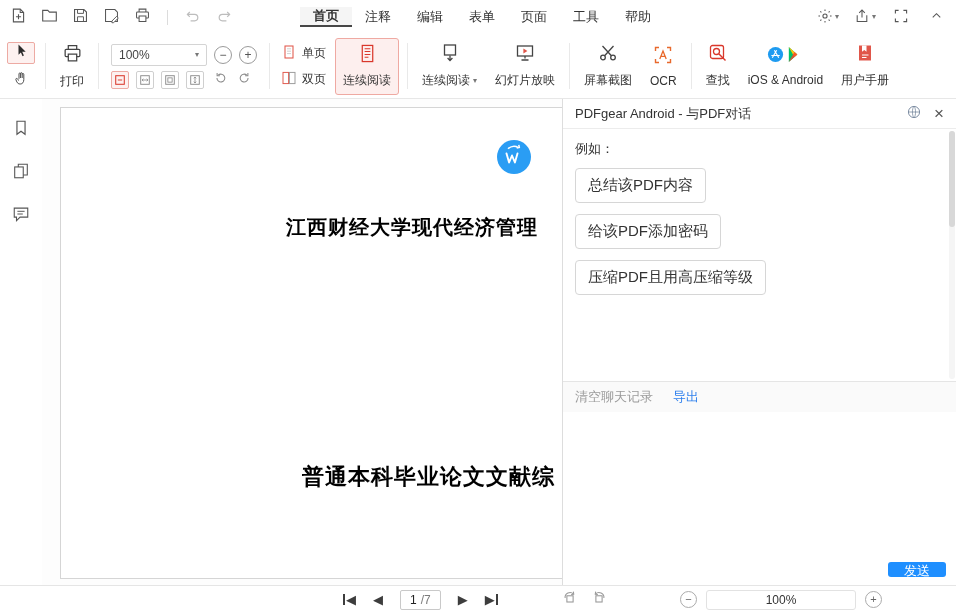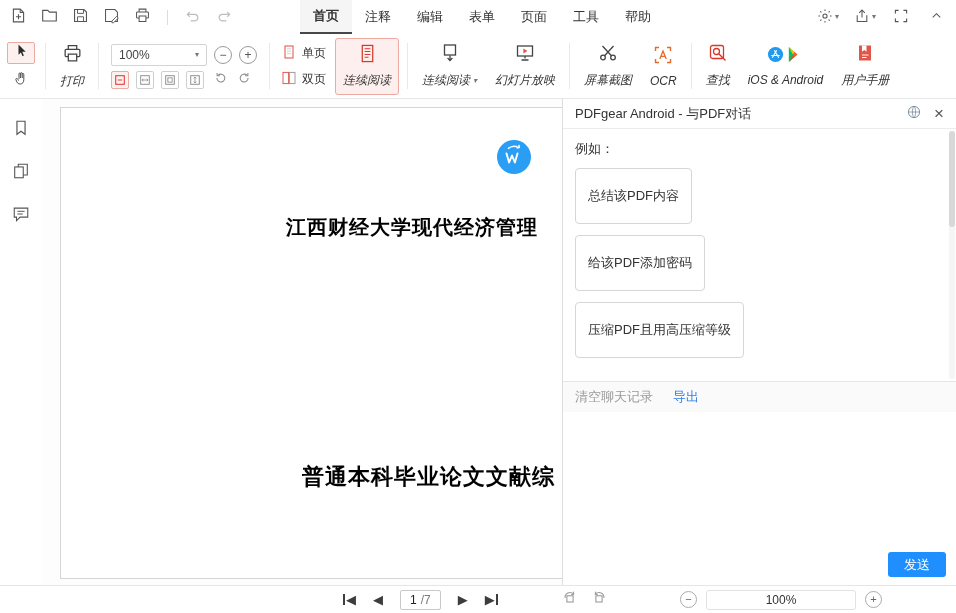--- a/index.html
+++ b/index.html
@@ -7,34 +7,34 @@
   body { font-family:"Liberation Sans", sans-serif; color:#333; }
   button { background:none; border:none; padding:0; font:inherit; color:inherit; cursor:pointer; }
 
   .app { width:956px; height:613px; display:flex; flex-direction:column; background:#fff; overflow:hidden; position:relative; }
 
   
   .menubar { flex:0 0 34px; display:flex; align-items:stretch; padding:0 10px 0 8px; font-size:13px; background:#fff; }
   .qat { display:flex; align-items:center; gap:11px; }
   .ibtn { width:20px; height:20px; display:grid; place-items:center; }
   .vsep { width:1px; height:15px; background:#dcdcdc; margin:auto 4px; }
-  .tabs { display:flex; margin-left:66px; }
+  .tabs { display:flex; margin-left:66px;align-items:center; }
   .tab { padding:0 13px; display:flex; align-items:center; cursor:pointer; color:#333; }
   .tab.active { background:#f5f5f5; border-bottom:2px solid #474747; font-weight:bold; }
   .winbtns { margin-left:auto; display:flex; align-items:center; gap:15px; }
   .winbtn { display:flex; align-items:center; gap:2px; }
   .caret { font-size:8px; color:#777; line-height:1; }
 
   
   .toolbar { flex:0 0 65px; display:flex; align-items:center; padding:2px 2px; border-bottom:1px solid #e7e7e7; }
   .tsep { width:1px; height:46px; background:#e9e9e9; margin:0 5px; flex:0 0 1px; }
   .toolcol { display:flex; flex-direction:column; gap:5px; padding:0 5px; }
   .tool-slot { width:28px; height:22px; display:grid; place-items:center; border-radius:2px; }
   .tool-slot.sel { border:1px solid #edaaa3; background:#fdf1f0; }
-  .bigbtn { display:flex; flex-direction:column; align-items:center; justify-content:flex-end; gap:6px; padding:4px 9px; font-size:12px; color:#333; cursor:pointer; white-space:nowrap;font-style:italic; }
+  .bigbtn { display:flex; flex-direction:column; align-items:center; justify-content:flex-end; gap:6px; padding:4px 9px; font-size:12px; color:#333; cursor:pointer; white-space:nowrap; }
   .bigbtn .lbl { display:flex; align-items:center; gap:3px; }
   .bigbtn.hl { border:1px solid #efa9a2; background:#fdefee; border-radius:3px; padding:5px 7px; margin:0 3px; }
   .zoomgroup { display:flex; flex-direction:column; gap:5px; padding:0 7px; }
   .zrow { display:flex; align-items:center; gap:7px; }
   .zoom-select { width:96px; height:22px; border:1px solid #d4d4d4; border-radius:2px; display:flex; align-items:center; justify-content:space-between; padding:0 7px; font-size:12px; color:#444; cursor:pointer; background:#fff; }
   .circlebtn { width:18px; height:18px; border:1px solid #9b9b9b; border-radius:50%; display:grid; place-items:center; font-size:12px; color:#555; line-height:1; }
   .mini { width:18px; height:18px; border:1px solid #cfcfcf; border-radius:2px; display:grid; place-items:center; background:#fff; }
   .mini.sel { border-color:#edaaa3; background:#fdf1f0; }
   .rotbtn { width:18px; height:18px; display:grid; place-items:center; }
   .pagecol { display:flex; flex-direction:column; gap:7px; padding:0 6px; }
@@ -55,27 +55,27 @@
   .copilot { flex:0 0 394px; border-left:1px solid #ddd; background:#fff; display:flex; flex-direction:column; position:relative; }
   .cp-header { flex:0 0 30px; display:flex; align-items:center; padding:0 12px; border-bottom:1px solid #ececec; font-size:13px; }
   .cp-title { flex:1; color:#333; }
   .cp-hicons { display:flex; align-items:center; gap:12px; }
   .cp-close { font-size:17px; color:#555; line-height:1; }
   .cp-chat { flex:0 0 252px; overflow:hidden; padding:11px 12px 0 12px; }
   .cp-msg { display:flex; gap:8px; font-size:13px; line-height:1.55; color:#1e1e1e; }
   .cp-msg p { margin:0; }
   .bot-ic { flex:0 0 16px; margin-top:2px; }
   .cp-example { margin:0 0 10px; font-size:13px; color:#333; }
-  .sugg { display:block; margin:0 0 11px 0; padding:18px 12px; border:1px solid #d6d6d6; border-radius:4px; background:#fff; font-size:13px; color:#333; }
+  .sugg { display:block; margin:0 0 11px 0; padding:7px 12px; border:1px solid #d6d6d6; border-radius:4px; background:#fff; font-size:15px; color:#333; }
   .cp-divider { height:1px; background:#e5e5e5; }
   .cp-actions { flex:0 0 30px; display:flex; align-items:center; gap:20px; padding:0 12px; background:#fafafa; font-size:13px; }
   .cp-clear { color:#9b9b9b; }
   .cp-export { color:#2f80ed; }
   .cp-input { flex:1; background:#fff; }
-  .cp-send { position:absolute; right:10px; bottom:8px; width:58px; height:25px; border-radius:3px; color:#fff; font-size:13px; text-align:center; }
+  .cp-send { position:absolute; right:10px; bottom:8px; width:58px; height:15px; border-radius:3px; color:#fff; font-size:13px; text-align:center; }
   .cp-scroll { position:absolute; right:1px; top:32px; width:6px; height:248px; background:#f5f5f5; border-radius:3px; }
   .cp-thumb { width:6px; height:96px; background:#d8d8d8; border-radius:3px; }
 
   
   .statusbar { flex:0 0 28px; border-top:1px solid #e5e5e5; background:#fff; position:relative; font-size:12px; color:#444; }
   .sb-nav { position:absolute; left:343px; top:0; height:100%; display:flex; align-items:center; gap:17px; }
   .navbtn { display:flex; align-items:center; gap:1px; font-size:13px; color:#3d3d3d; line-height:1; }
   .navbar { display:inline-block; width:2px; height:11px; background:#3d3d3d; }
   .pagebox { display:flex; align-items:center; gap:4px; border:1px solid #c9c9c9; border-radius:2px; padding:2px 9px; background:#fff; }
   .pg-cur { color:#222; }

